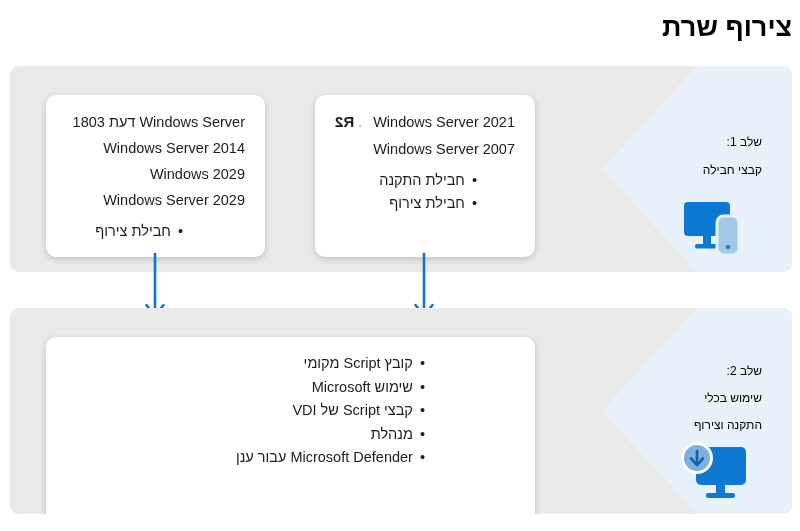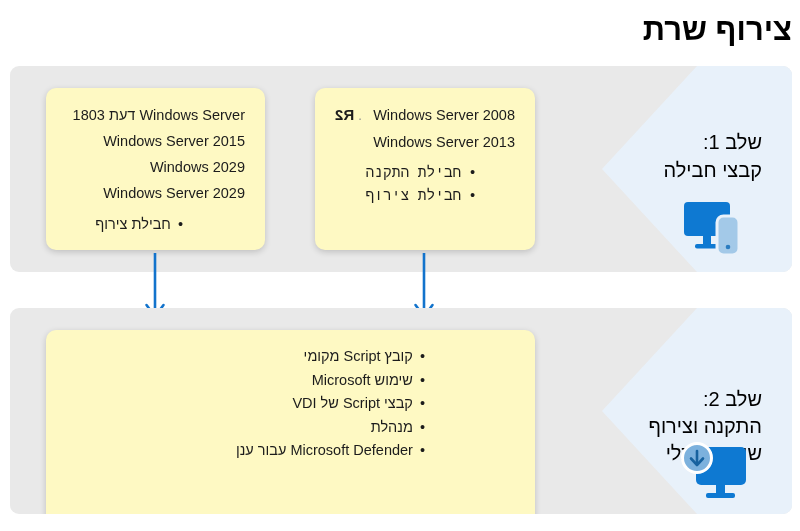--- a/index.html
+++ b/index.html
@@ -2,56 +2,56 @@
 <html lang="he"><head>
 <meta charset="utf-8">
 <style>
   html,body{margin:0;padding:0;background:#fff;}
   .canvas{
     position:relative;width:800px;height:531px;background:#ffffff;overflow:hidden;
     font-family:"Liberation Sans","DejaVu Sans",sans-serif;color:#1c1c1c;
   }
   .title{
     position:absolute;top:12px;right:8px;direction:rtl;text-align:right;
-    font-size:31px;font-weight:700;color:#000;
+    font-size:27px;font-weight:700;color:#000;
   }
   .band{
     position:absolute;left:10px;width:782px;height:206px;background:#e9e9e9;
     border-radius:9px;overflow:hidden;
   }
   .band1{top:66px;}
   .band2{top:308px;}
   .chevron{
     position:absolute;top:0;right:0;bottom:0;width:190px;background:#e8f1fa;
     clip-path:polygon(0 50%,50% 0,100% 0,100% 100%,50% 100%);
   }
   .step-label{
     position:absolute;right:30px;direction:rtl;text-align:right;
-    font-size:20px;line-height:28px;color:#000;
+    font-size:12px;line-height:28px;color:#000;
   }
   .band1 .step-label{top:62px;}
-  .band2 .step-label{top:50px;line-height:27px;margin-top:28px;}
+  .band2 .step-label{top:50px;line-height:27px;}
   .step-icon{position:absolute;}
   .band1 .step-icon{top:134px;right:46px;}
   .band2 .step-icon{top:133px;right:44px;}
   .card{
-    position:absolute;top:22px;background:#fef9c3;border-radius:10px;
+    position:absolute;top:29px;background:#ffffff;border-radius:10px;
     box-shadow:0 2px 6px rgba(0,0,0,0.18);
     direction:rtl;text-align:right;
     padding:14px 20px 0 20px;box-sizing:border-box;
     font-size:14.5px;color:#1c1c1c;
   }
   .card-modern{left:36px;width:219px;height:162px;}
   .card-legacy{left:305px;width:220px;height:162px;}
   .card-tools{left:36px;width:489px;height:220px;padding:15px 110px 0 20px;}
   .ver-line{line-height:26px;white-space:nowrap;}
   .card-bullets{margin-top:7px;}
   .bullet-line{line-height:23px;white-space:nowrap;}
   .card-modern .bullet-line{padding-left:0;padding-right:62px;}
-  .card-legacy .bullet-line{padding-right:38px;font-family:Liberation Mono, monospace;}
+  .card-legacy .bullet-line{padding-right:38px;}
   .card-tools .bullet-line{line-height:23.5px;}
   .blt{margin-left:7px;}
   .r2line{display:flex;direction:ltr;justify-content:space-between;align-items:baseline;}
   .mirrored{display:inline-block;transform:scaleX(-1);font-weight:700;font-size:15px;}
   .faintdot{color:#8f8f8f;margin-left:4px;font-size:13px;}
   .arrow{position:absolute;}
   .arrow1{left:143px;top:252px;}
   .arrow2{left:412px;top:252px;}
 </style>
 </head>
@@ -72,38 +72,38 @@
         <rect x="19" y="35" width="8" height="10" fill="#0e79d2"></rect>
         <rect x="11" y="44" width="24" height="4.5" rx="2" fill="#0e79d2"></rect>
         <rect x="33" y="16" width="22" height="39" rx="6.5" fill="#a3c9e8" stroke="#e8f1fa" stroke-width="3"></rect>
         <circle cx="44" cy="47" r="2.3" fill="#2b7cc0"></circle>
       </svg>
     </div>
 
     <div class="card card-modern">
       <div class="ver-lines">
           <div class="ver-line">Windows Server דעת 1803</div>
-          <div class="ver-line">Windows Server 2015</div>
+          <div class="ver-line">Windows Server 2014</div>
           <div class="ver-line">Windows 2029</div>
           <div class="ver-line">Windows Server 2029</div>
         </div>
       <div class="card-bullets">
           <div class="bullet-line"><span class="blt">•</span><span>חבילת צירוף</span></div>
         </div>
     </div>
 
     <div class="card card-legacy">
       <div class="ver-lines">
         <div class="ver-line r2line">
           <span>
             <span class="mirrored">R2</span><span class="faintdot">.</span>
           </span>
-          <span>Windows Server 2008</span>
+          <span>Windows Server 2021</span>
         </div>
-        <div class="ver-line">Windows Server 2013</div>
+        <div class="ver-line">Windows Server 2007</div>
       </div>
       <div class="card-bullets">
           <div class="bullet-line"><span class="blt">•</span><span>חבילת התקנה</span></div>
           <div class="bullet-line"><span class="blt">•</span><span>חבילת צירוף</span></div>
         </div>
     </div>
   </section>
 
   <svg class="arrow arrow1" width="24" height="78" viewBox="0 0 24 78">
     <line x1="12" y1="1" x2="12" y2="64" stroke="#1273cc" stroke-width="2.6"></line>
@@ -111,22 +111,22 @@
   </svg>
   <svg class="arrow arrow2" width="24" height="78" viewBox="0 0 24 78">
     <line x1="12" y1="1" x2="12" y2="64" stroke="#1273cc" stroke-width="2.6"></line>
     <polyline points="3.5,53 12,64.5 20.5,53" fill="none" stroke="#1273cc" stroke-width="2.6" stroke-linecap="round"></polyline>
   </svg>
 
   <section class="band band2">
     <div class="chevron">
       <div class="step-label">
         <div>שלב 2:</div>
+        <div>שימוש בכלי</div>
         <div>התקנה וצירוף</div>
-        <div>שימוש בכלי</div>
       </div>
       <svg class="step-icon" width="68" height="64" viewBox="0 0 68 64">
         <rect x="16" y="6" width="50" height="38" rx="5" fill="#0e79d2"></rect>
         <rect x="36" y="43" width="9" height="10" fill="#0e79d2"></rect>
         <rect x="26" y="52" width="29" height="5" rx="2" fill="#0e79d2"></rect>
         <circle cx="17" cy="17" r="14.5" fill="#7cb1dd" stroke="#ffffff" stroke-width="3"></circle>
         <line x1="17" y1="10" x2="17" y2="22.5" stroke="#17629f" stroke-width="2.6" stroke-linecap="round"></line>
         <polyline points="11,17.5 17,24 23,17.5" fill="none" stroke="#17629f" stroke-width="2.6" stroke-linecap="round" stroke-linejoin="round"></polyline>
       </svg>
     </div>

